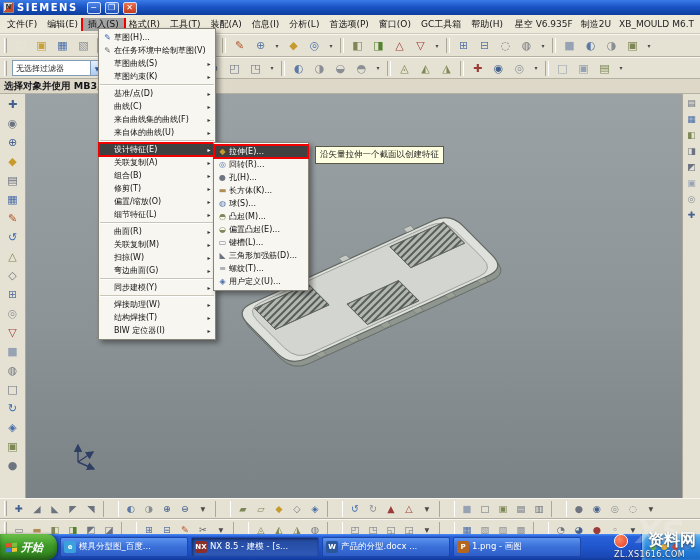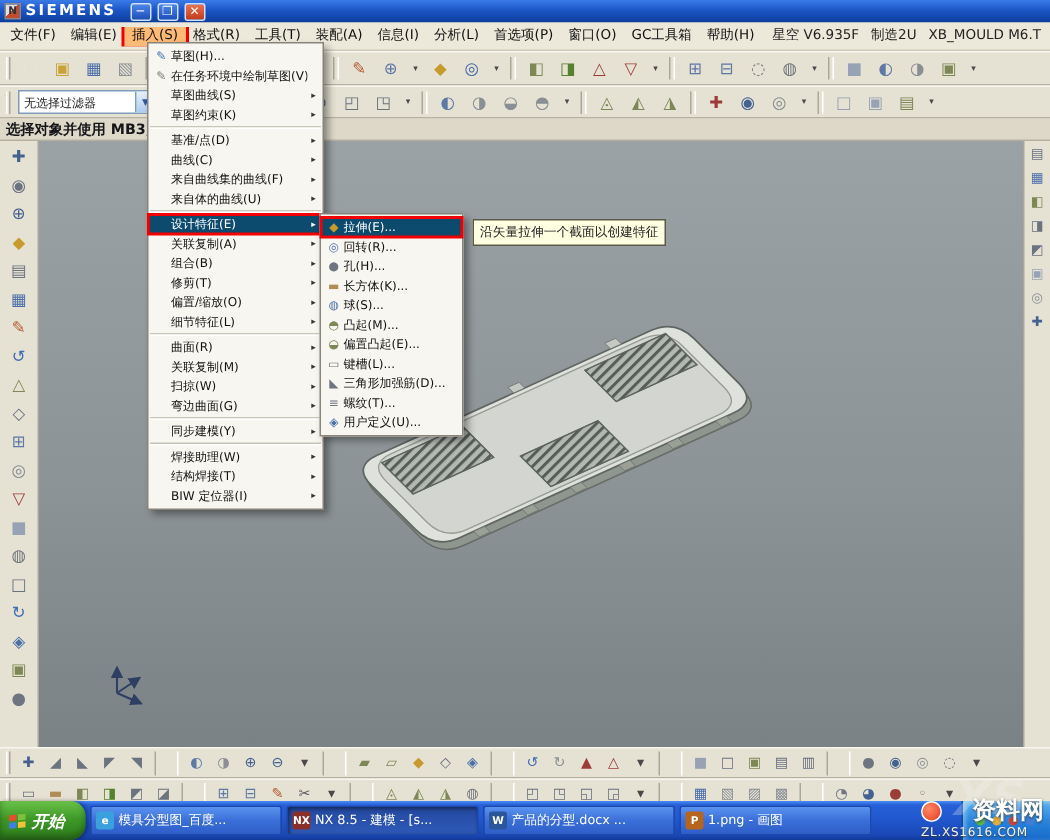--- a/index.html
+++ b/index.html
@@ -15,21 +15,21 @@
   .title-text{flex:1;color:#fff;font-size:9px;font-weight:bold;white-space:nowrap;overflow:hidden}
   .brand{color:#fff;font-size:10px;font-weight:bold;letter-spacing:1.5px;margin-right:5px}
   .winbtn{width:14px;height:12px;border:1px solid #cfe0ff;border-radius:2px;margin-left:1px;
           background:linear-gradient(#4d86ec,#1d50b8);color:#fff;font-size:8px;line-height:10px;text-align:center}
   .winbtn.close{background:linear-gradient(#ea7350,#c23a1b)}
 
   
   .menubar{height:19px;background:#ece8da;border-bottom:1px solid #cfcaba;
            display:flex;align-items:center;font-size:9px;padding:0 2px;position:relative;z-index:65}
   .mbi{padding:0 5px;height:13px;line-height:13px;white-space:nowrap;color:#111}
-  .mbi.red{outline:2px solid #f20000;background:#fdba74}
+  .mbi.red{outline:2px solid #f20000;background:#a3a3a3}
   .mb-right{margin-left:auto;display:flex}
   .mb-right .mbi{padding:0 4px;color:#222}
 
   
   .tb{background:#e6e2d3;border-top:1px solid #f8f6ee;border-bottom:1px solid #b5b1a2;
       display:flex;align-items:center;overflow:hidden;padding:0 1px}
   .tb1{height:23px}.tb2{height:22px}
   .b1,.b2{height:21px}
   .row-host{display:flex;align-items:center;overflow:hidden}
   .grip{width:3px;height:15px;border-left:1px solid #fff;border-right:1px solid #aca899;margin:0 3px}
@@ -64,21 +64,21 @@
 
   
   .popup{position:absolute;background:#f7f6f1;border:1px solid #88847a;
          box-shadow:3px 3px 5px rgba(20,20,20,.45);z-index:70;padding:2px 0;font-size:8px;color:#111}
   .menu-popup{left:98px;top:28px;width:118px}
   .sub-popup{left:213px;top:142px;width:96px}
   .mi{height:13px;display:flex;align-items:center;padding:0 2px;white-space:nowrap}
   .mic{width:13px;min-width:13px;text-align:center;font-size:8px}
   .mil{flex:1;overflow:hidden}
   .mia{width:8px;min-width:8px;text-align:center;font-size:6px;color:#333}
-  .mi.hl{background:#0c4a6e;color:#fff}
+  .mi.hl{background:#404040;color:#fff}
   .mi.hl .mia{color:#fff}
   .mi.red{outline:2px solid #f20000;outline-offset:-1px}
   .mi.sep{height:4px;padding:0 1px}
   .mi.sep::before{content:"";flex:1;border-top:1px solid #c9c5b8;border-bottom:1px solid #fff}
   .tooltip{position:absolute;left:315px;top:146px;z-index:80;background:#ffffe1;border:1px solid #5a5a46;
            font-size:8.5px;color:#222;padding:2px 4px;white-space:nowrap}
 
   
   .taskbar{position:absolute;left:0;bottom:0;width:700px;height:26px;z-index:90;
            background:linear-gradient(180deg,#4b8cf5 0%,#2760d8 10%,#2158cf 45%,#1a47b5 88%,#123a9a 100%);

